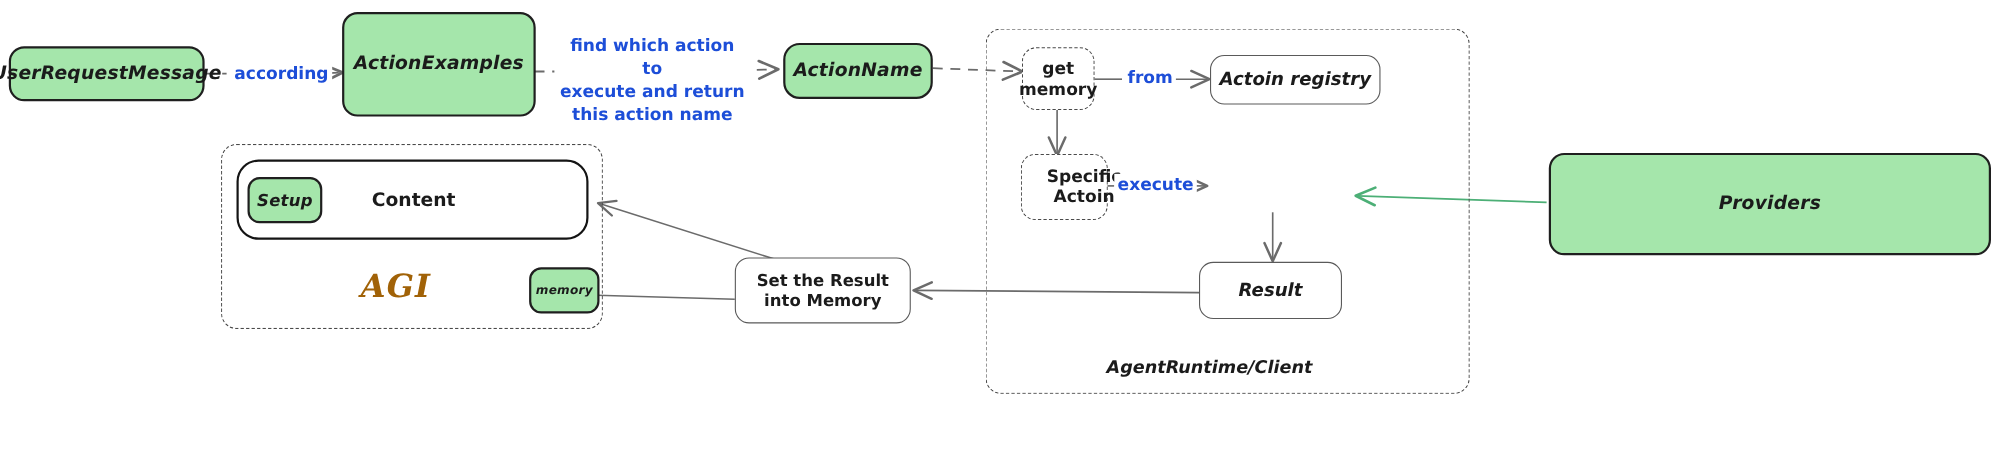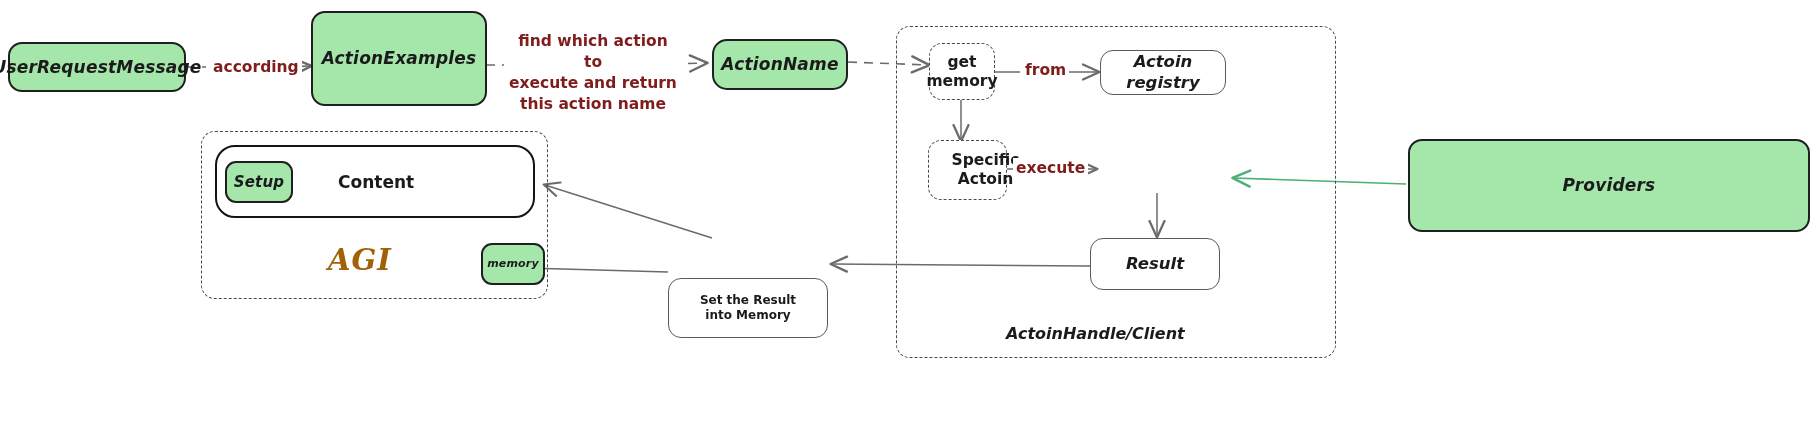--- a/index.html
+++ b/index.html
@@ -95,21 +95,21 @@
     box-sizing: border-box;
     border: 2.6px solid #141414;
     border-radius: 20px;
     background: #ffffff;
   }
   .edge-label {
     position: absolute;
     font-family: "DejaVu Sans", sans-serif;
     font-size: 15.5px;
     font-weight: 600;
-    color: #7f1d1d;
+    color: #1d4ed8;
     background: #ffffff;
     text-align: center;
     line-height: 1.35;
     white-space: pre-line;
     padding: 0 3px;
   }
   .agi-word {
     position: absolute;
     font-family: "DejaVu Serif", serif;
     font-style: italic;
@@ -186,21 +186,21 @@
     <g>
       <path d="M712,238 L545,185" fill="none" stroke="#6b6b6b" stroke-width="1.4" marker-end="url(#ah-gray)"></path>
     </g>
 
     <g>
       <path d="M668,272 L527,268" fill="none" stroke="#6b6b6b" stroke-width="1.4" marker-end="url(#ah-gray)"></path>
     </g>
   </svg>
 
   <div class="group" style="left:896px; top:26px; width:440px; height:332px;"></div>
-  <div class="group-label" style="left:1006px; top:324px;">ActoinHandle/Client</div>
+  <div class="group-label" style="left:1006px; top:324px;">AgentRuntime/Client</div>
 
   <div class="group" style="left:201px; top:131px; width:347px; height:168px;"></div>
 
   <div class="panel" style="left:215px; top:145px; width:320px; height:73px;"></div>
 
   <div class="agi-word" style="left:328px; top:243px;">AGI</div>
 
   <div class="content-word" style="left:338px; top:172px;">Content</div>
 
   <div class="node green" style="left:8px; top:42px; width:178px; height:50px;">UserRequestMessage</div>
@@ -214,26 +214,26 @@
   <div class="node green sm" style="left:225px; top:161px; width:68px; height:42px;">Setup</div>
 
   <div class="node green sm" style="left:481px; top:243px; width:64px; height:42px; font-size:11px;">memory</div>
 
   <div class="node dashed-node" style="left:929px; top:43px; width:66px; height:57px;">get
 memory</div>
 
   <div class="node dashed-node" style="left:928px; top:140px; width:79px; height:60px;padding-left:36px;">Specific
 Actoin</div>
 
-  <div class="node plain" style="left:1100px; top:50px; width:126px; height:45px;">Actoin registry</div>
+  <div class="node plain" style="left:1100px; top:50px; width:155px; height:45px;">Actoin registry</div>
 
 
   <div class="node plain" style="left:1090px; top:238px; width:130px; height:52px;">Result</div>
 
-  <div class="node plain upright" style="left:668px; top:234px; width:160px; height:60px; font-size:12px;margin-top:44px;">Set the Result
+  <div class="node plain upright" style="left:668px; top:234px; width:160px; height:60px; font-size:15px;">Set the Result
 into Memory</div>
 
   <div class="edge-label" style="left:210px; top:57px;">according</div>
 
   <div class="edge-label" style="left:504px; top:31px; width:172px;">find which action to
 execute and return
 this action name</div>
 
   <div class="edge-label" style="left:1022px; top:60px;">from</div>
 

